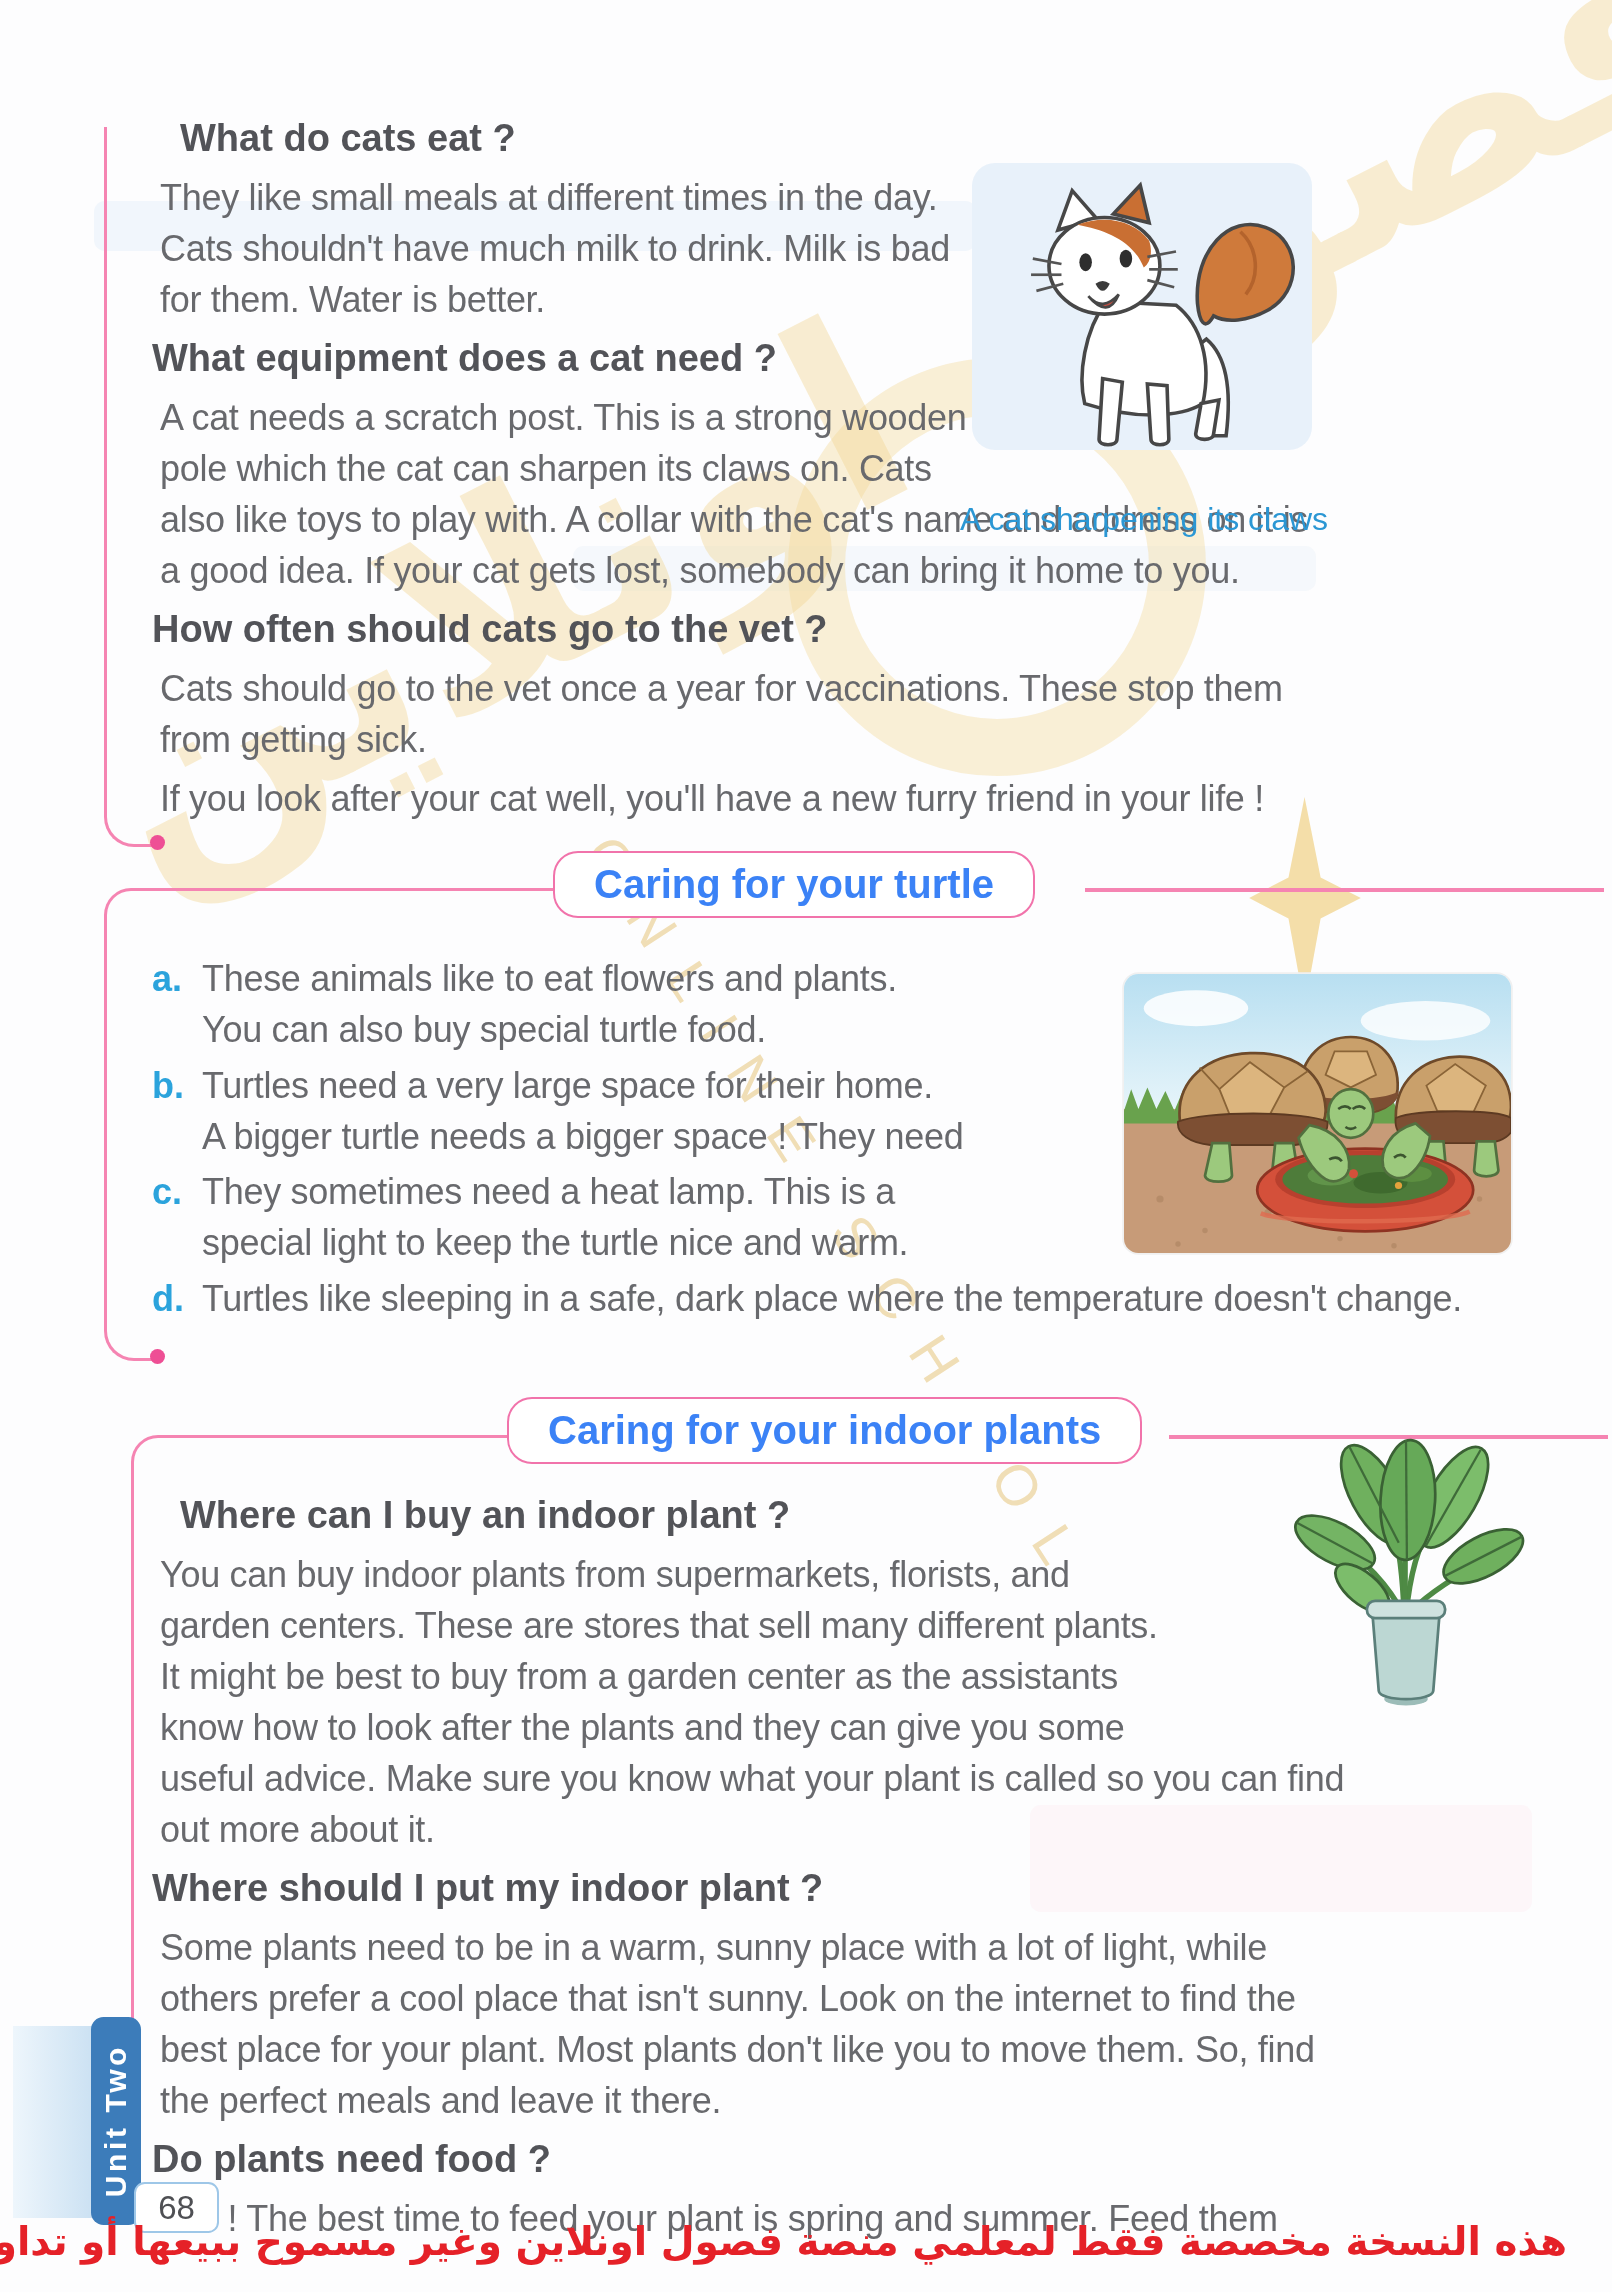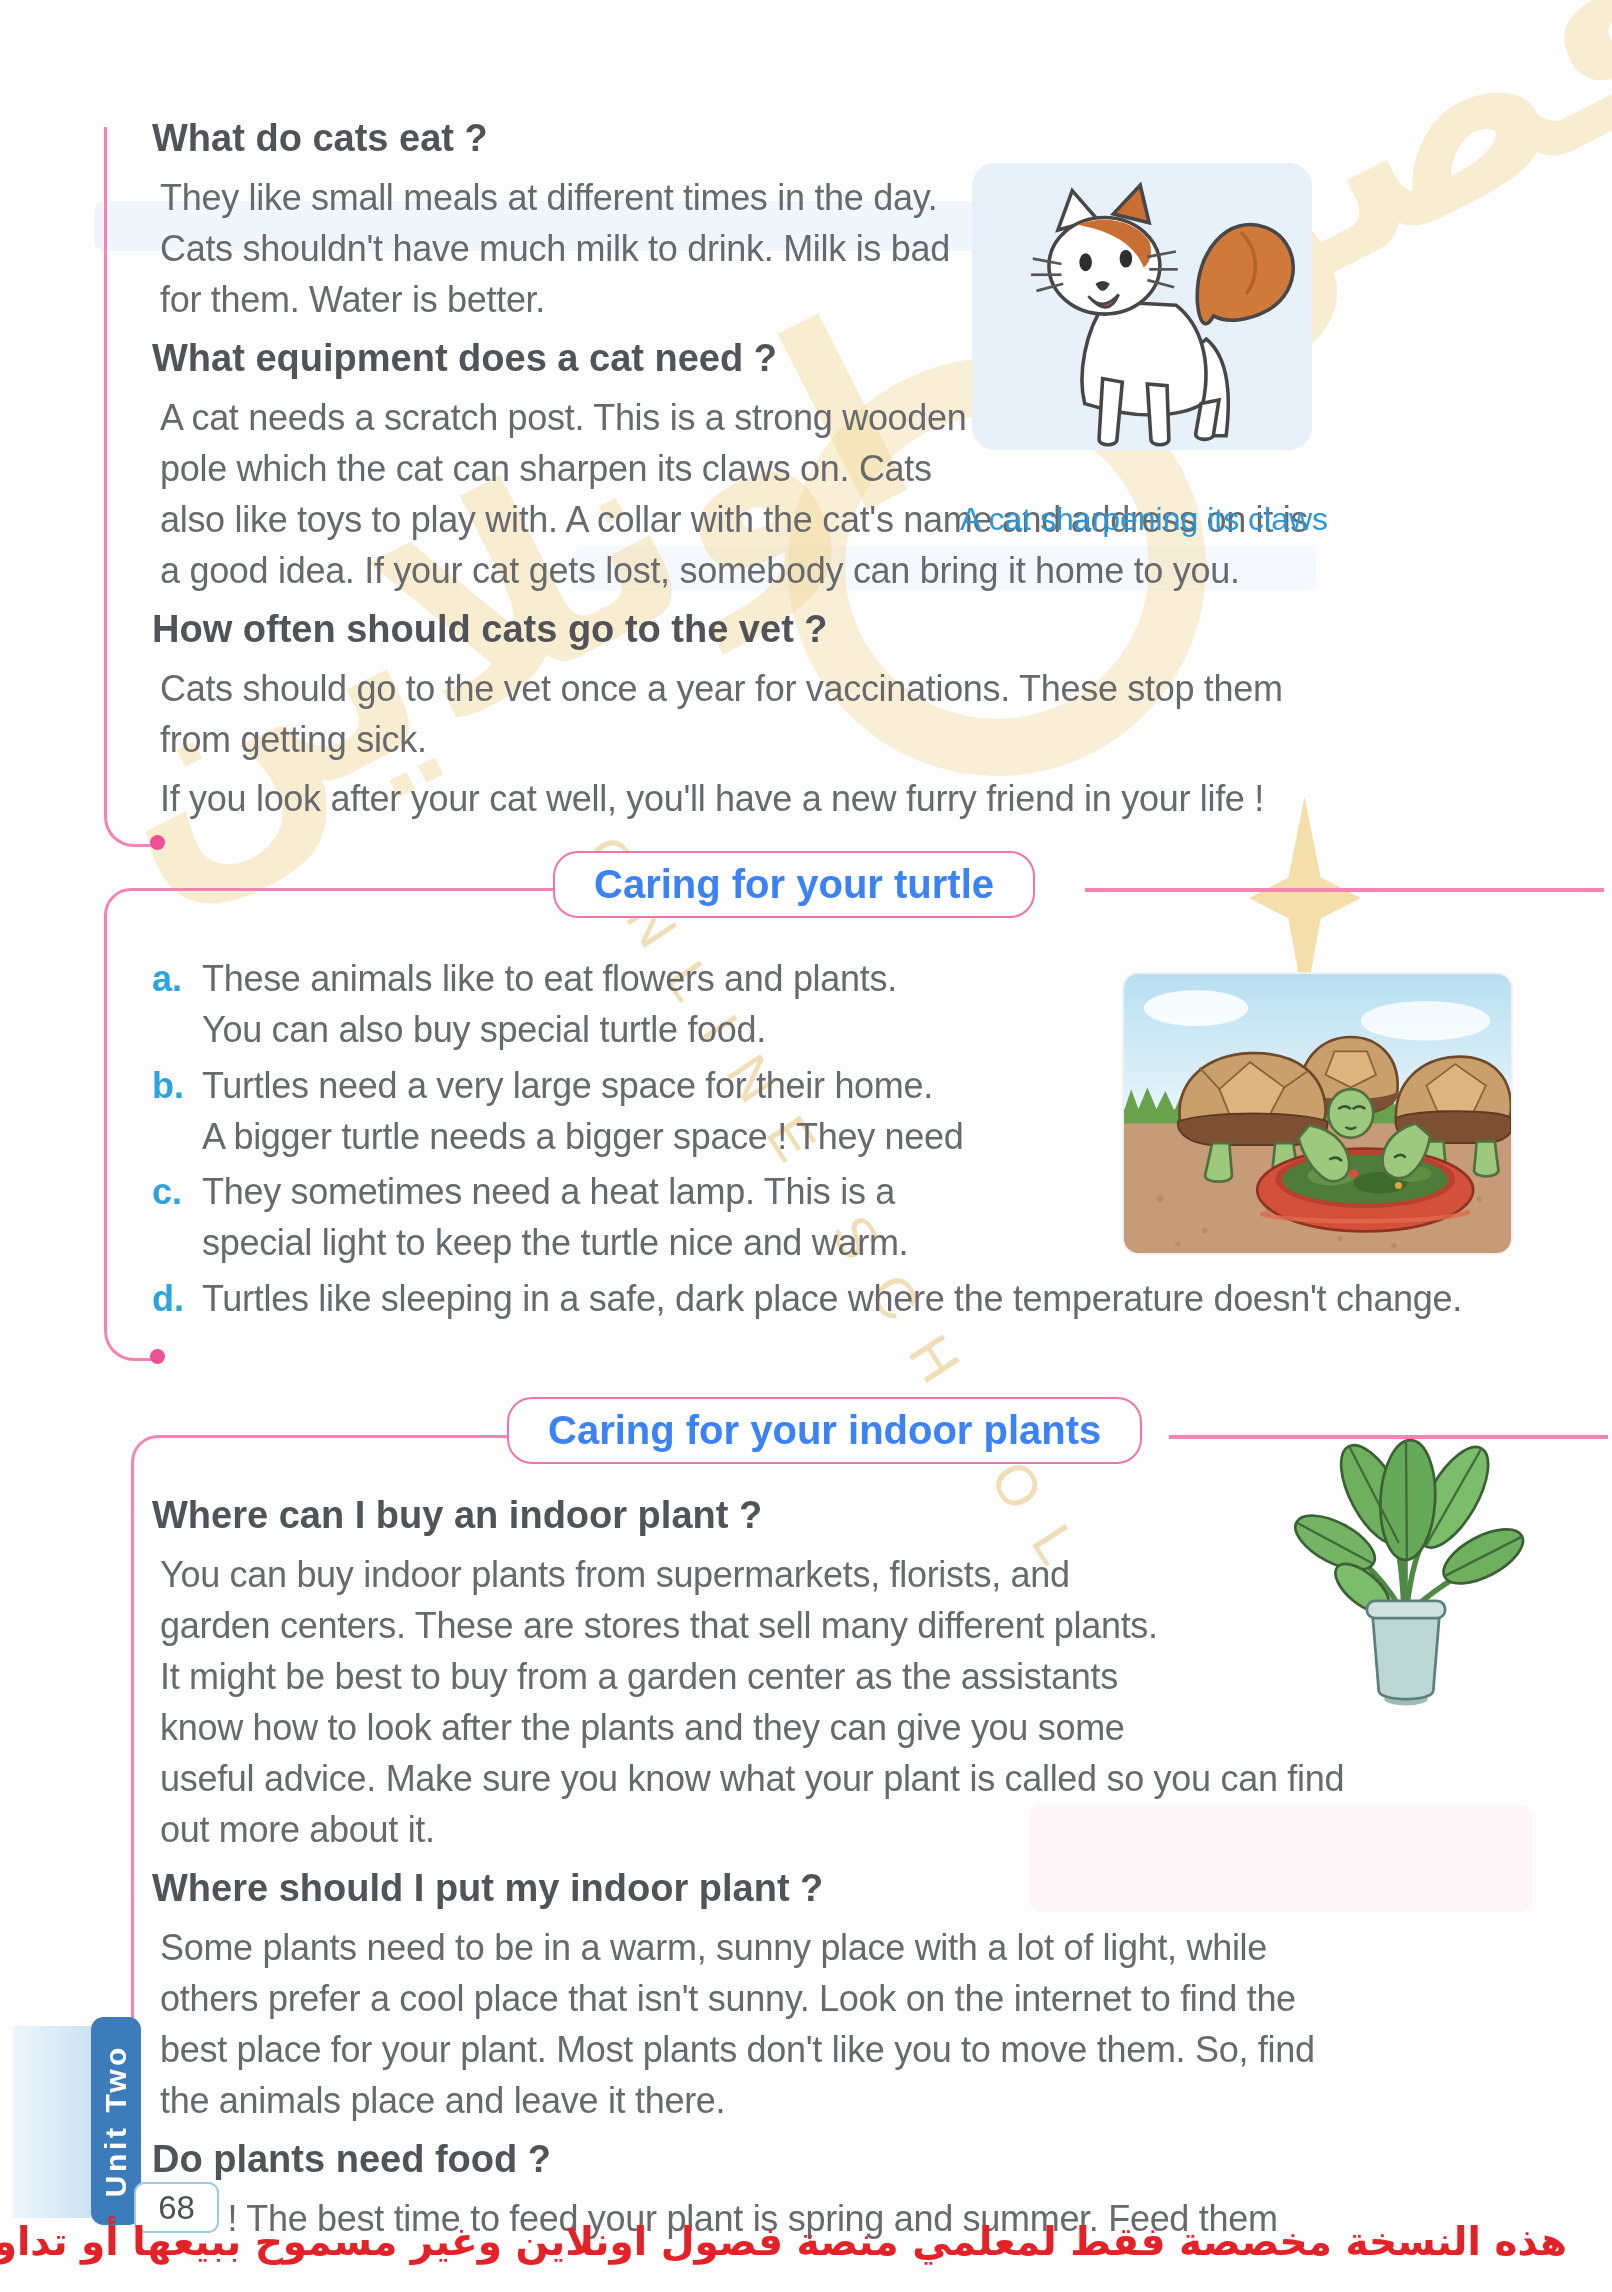--- a/index.html
+++ b/index.html
@@ -50,21 +50,21 @@
   }
   .turtle-badge{left:553px; top:851px;}
   .plants-badge{left:507px; top:1397px;}
 
   
   .textcol{position:absolute; left:152px; z-index:4;}
   .cat-text{top:113px;}
   .plants-text{top:1490px;}
   .tline{line-height:51px; font-size:36px; letter-spacing:-0.3px; white-space:nowrap; color:#68696d;}
   .qa-h{line-height:51px; font-size:38px; font-weight:bold; color:#525358; margin-top:6px; white-space:nowrap;}
-  .qa-h:first-child{margin-top:0;}
+  .qa-h:first-child{margin-top:0;margin-left:28px;}
   .qa-p{margin:8px;}
 
   
   .turtle-list{position:absolute; left:152px; top:953px; z-index:4;}
   .t-item{display:flex; align-items:flex-start; margin-bottom:4.5px;}
   .t-marker{width:50px; flex:0 0 50px; font-size:36px; font-weight:bold; color:#2ba3dc; line-height:51px;}
   .t-lines{flex:1;}
 
   
   .cat-box{position:absolute; left:972px; top:163px; width:340px; height:287px; background:#e8f1fa; border-radius:23px; z-index:3;}
@@ -281,21 +281,21 @@
         <div class="tline">It might be best to buy from a garden center as the assistants</div>
         <div class="tline">know how to look after the plants and they can give you some</div>
         <div class="tline">useful advice. Make sure you know what your plant is called so you can find</div>
         <div class="tline">out more about it.</div>
       </div>
       <div class="qa-h">Where should I put my indoor plant ?</div>
       <div class="qa-p">
         <div class="tline">Some plants need to be in a warm, sunny place with a lot of light, while</div>
         <div class="tline">others prefer a cool place that isn't sunny. Look on the internet to find the</div>
         <div class="tline">best place for your plant. Most plants don't like you to move them. So, find</div>
-        <div class="tline">the animals place and leave it there.</div>
+        <div class="tline">the perfect meals and leave it there.</div>
       </div>
       <div class="qa-h">Do plants need food ?</div>
       <div class="qa-p">
         <div class="tline">Yes ! The best time to feed your plant is spring and summer. Feed them</div>
       </div>
     </div>
 
   <div class="plant-box">
     <svg viewBox="0 0 280 330">
       <g fill="none" stroke="#4e8a44" stroke-width="6">

